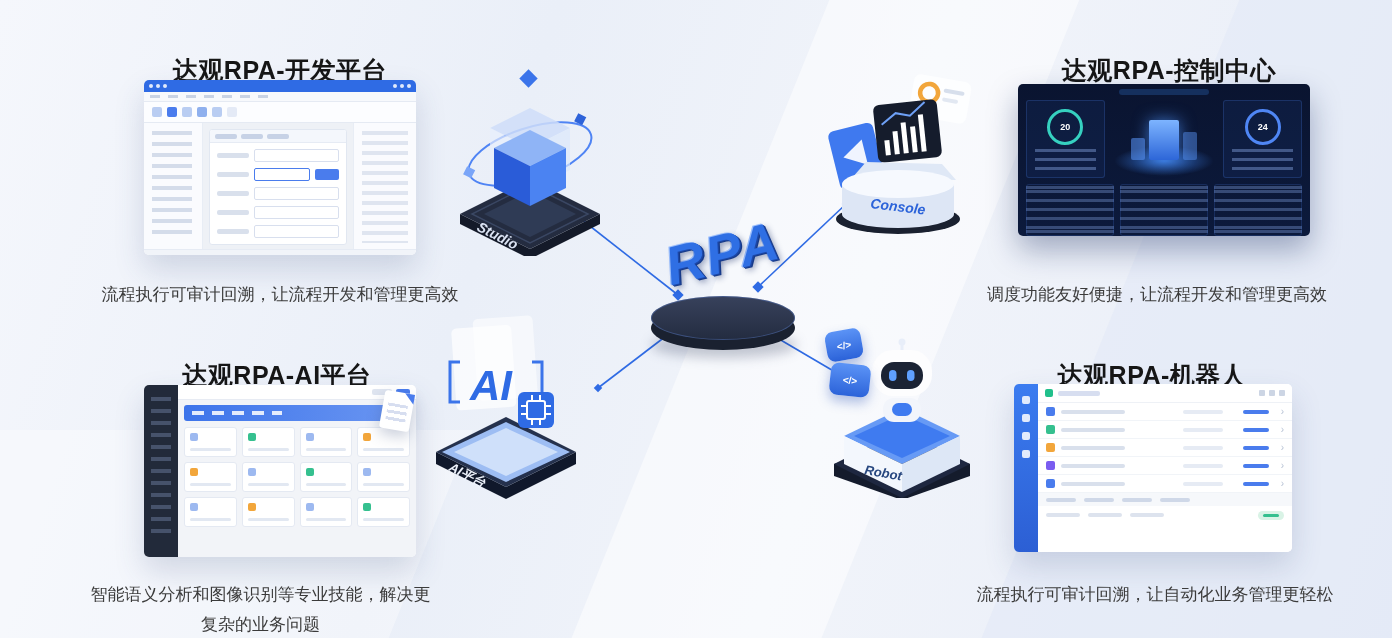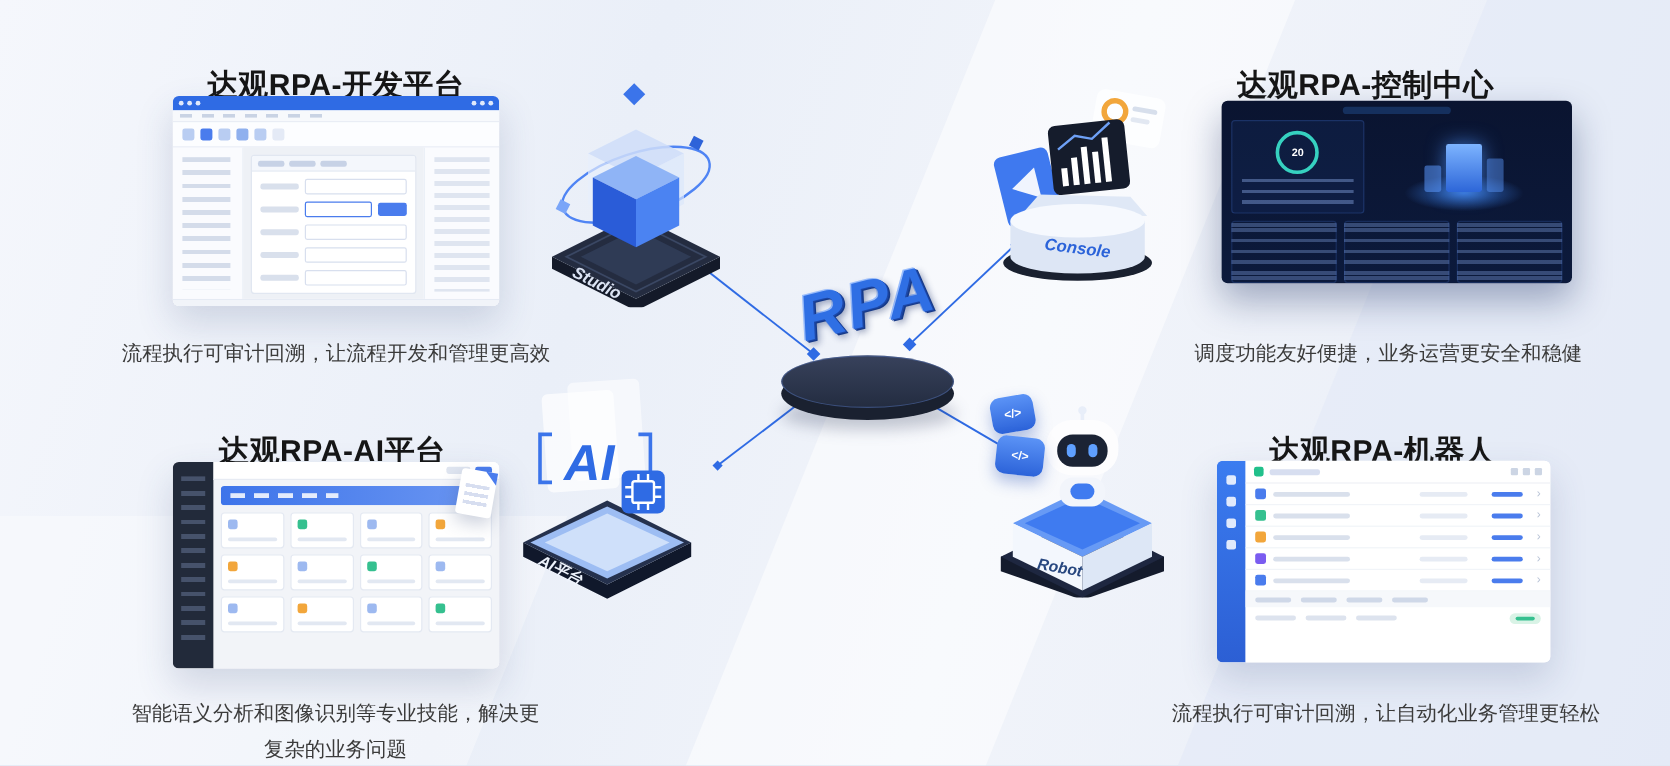--- a/index.html
+++ b/index.html
@@ -6,28 +6,28 @@
   .stage{position:relative;width:1392px;height:638px;overflow:hidden;
     font-family:"Liberation Sans",sans-serif;
     background:linear-gradient(108deg,#f5f7fc 0%,#eaeff8 35%,#f1f4fa 60%,#e7ecf7 100%)}
   .bg-shape{position:absolute;transform:skewX(-22deg);pointer-events:none}
   .bg-s1{left:700px;top:-60px;width:250px;height:760px;background:rgba(255,255,255,.5)}
   .bg-s2{left:1110px;top:-60px;width:430px;height:760px;background:rgba(226,234,247,.6)}
   .bg-s3{left:-120px;top:430px;width:520px;height:360px;background:rgba(255,255,255,.35)}
 
   .sec-title{position:absolute;font-size:25px;font-weight:700;color:#161616;text-align:center;letter-spacing:.5px}
   .t-dev{left:120px;top:33px;width:320px}
-  .t-console{left:978px;top:33px;width:320px}
+  .t-console{left:1009px;top:33px;width:320px}
   .t-ai{left:117px;top:338px;width:320px}
   .t-robot{left:992px;top:338px;width:320px}
 
   .sec-caption{position:absolute;font-size:17px;color:#3b3b3b;text-align:center;line-height:1.75}
   .c-dev{left:60px;top:263px;width:440px}
   .c-console{left:940px;top:263px;width:434px}
-  .c-ai{left:107px;top:563px;width:345px}
+  .c-ai{left:88px;top:563px;width:345px}
   .c-robot{left:935px;top:563px;width:440px}
 
   
   .win{position:absolute;background:#fff;border-radius:5px;box-shadow:0 14px 30px rgba(50,70,120,.18);overflow:hidden}
 
   
   .m1{left:144px;top:80px;width:272px;height:175px}
   .m1-titlebar{height:12px;background:#2f6be4;display:flex;align-items:center;justify-content:space-between;padding:0 5px}
   .m1-dots{display:flex;gap:3px}
   .m1-dots i{width:4px;height:4px;border-radius:50%;background:rgba(255,255,255,.85)}
@@ -255,29 +255,33 @@
         </div>
       <div class="m2-main">
         <div class="m2-col">
           <div class="gauge">20</div>
           <div class="mini-lines"></div>
         </div>
         <div class="m2-col m2-center">
           <div class="tower-glow"></div>
           <div class="tower"></div>
         </div>
+        <div class="m2-col">
+          <div class="gauge blue">24</div>
+          <div class="mini-lines"></div>
+        </div>
       </div>
       <div class="m2-bottom">
         <div class="m2-bcol"></div>
         <div class="m2-bcol"></div>
         <div class="m2-bcol"></div>
       </div>
     </div>
 
-    <p class="sec-caption c-console">调度功能友好便捷，业务运营更安全和稳健</p>
+    <p class="sec-caption c-console">调度功能友好便捷，让流程开发和管理更高效</p>
   </section>
 
   <section>
     <h2 class="sec-title t-ai">达观RPA-AI平台</h2>
 
     <div class="win m3">
       <div class="m3-side"></div>
       <div class="m3-main">
         <div class="m3-top">
             <i class="g"></i>

